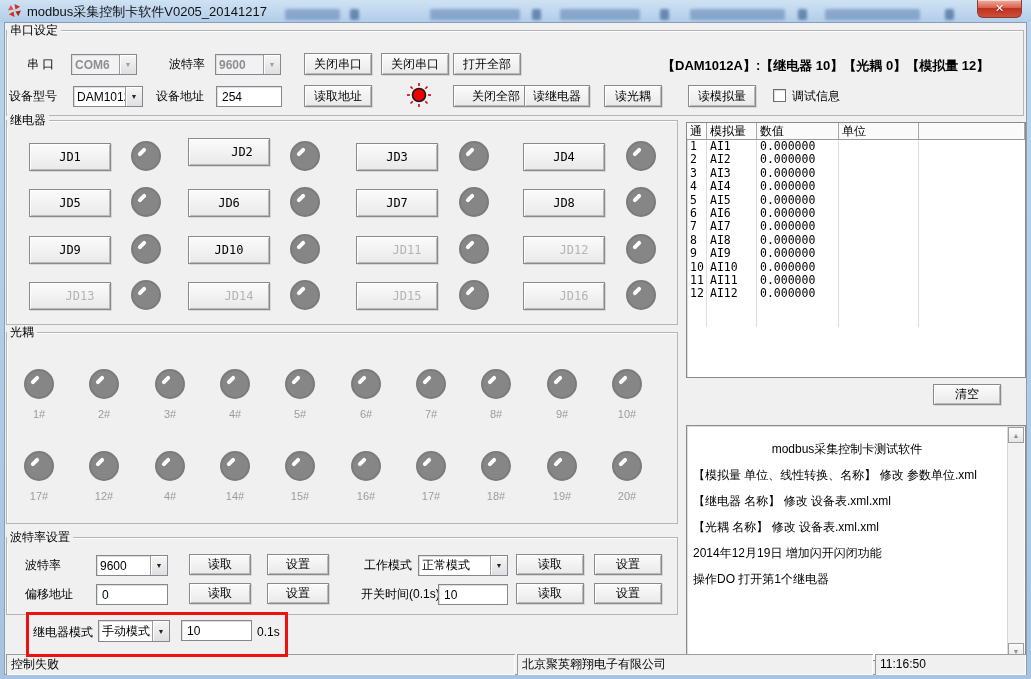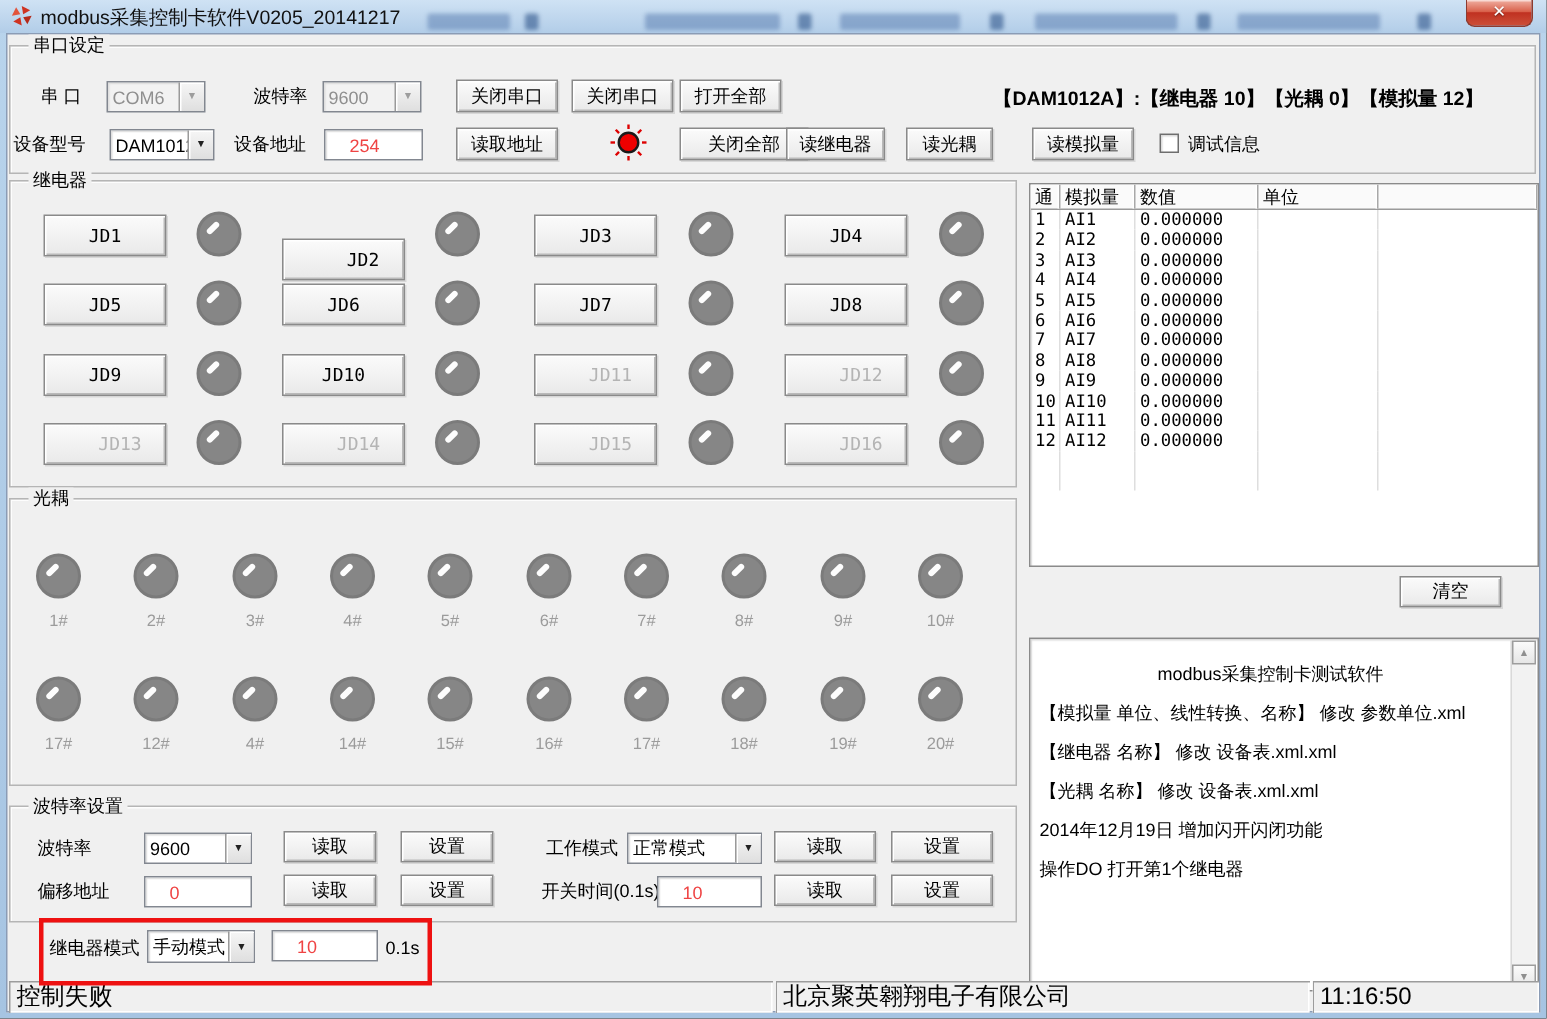--- a/index.html
+++ b/index.html
@@ -10,31 +10,31 @@
   .appicon{position:absolute;left:7px;top:3px;width:15px;height:15px;}
   .title{position:absolute;left:27px;top:3px;font-size:13px;color:#111;white-space:nowrap;}
   .glass{position:absolute;top:9px;height:11px;background:rgba(73,110,166,.45);filter:blur(1.5px);border-radius:2px;}
   .glass.sq{background:rgba(32,72,130,.55);width:9px;}
   .closebtn{position:absolute;right:9px;top:0;width:45px;height:18px;border:1px solid #8c3b30;border-top:none;border-radius:0 0 6px 6px;background:linear-gradient(#f0b0a2,#d9624c 45%,#c03121 50%,#cc4f38);display:flex;align-items:center;justify-content:center;box-shadow:inset 0 1px 0 rgba(255,255,255,.55);cursor:pointer;}
   .closebtn span{color:#fff;font-size:11px;font-weight:bold;text-shadow:0 1px 1px rgba(0,0,0,.5);line-height:1;}
   
   .client{position:absolute;left:4px;top:22px;width:1023px;height:653px;background:#f0f0f0;border:1px solid #8b9cb5;}
   
   .groupbox{position:absolute;border:1px solid #b5b5b5;box-shadow:inset 1px 1px 0 #fdfdfd;}
-  .legend{position:absolute;top:-8px;left:12px;background:#f0f0f0;padding:0 3px;font-size:12px;color:#000;line-height:14px;}
+  .legend{position:absolute;top:-8px;left:0;background:#f0f0f0;padding:0 3px;font-size:12px;color:#000;line-height:14px;}
   
   .lbl{position:absolute;font-size:12px;color:#000;white-space:nowrap;line-height:20px;}
   .btn{position:absolute;font-size:12px;color:#000;background:linear-gradient(#fbfbfb,#e9e9e9);border:1px solid #8a8a8a;box-shadow:inset 1px 1px 0 #fff,inset -1px -1px 0 #b9b9b9,1px 1px 0 #d7d7d7;display:flex;align-items:center;justify-content:center;cursor:pointer;padding:0;white-space:nowrap;}
   .btn.jd{width:82px;height:28px;font-family:"DejaVu Sans Mono",monospace;font-size:12px;}
   .btn.jd.off{color:#b4b4b4;padding-left:20px;}
-  .edit{position:absolute;border:1px solid #828790;background:#fff;font-size:12px;color:#ef4444;padding:0 16px;box-shadow:inset 1px 1px 1px #dcdcdc;outline:none;}
+  .edit{position:absolute;border:1px solid #828790;background:#fff;font-size:12px;color:#000000;padding:0 5px;box-shadow:inset 1px 1px 1px #dcdcdc;outline:none;}
   .combo{position:absolute;border:1px solid #828790;background:#fff;font-size:12px;display:flex;align-items:center;box-shadow:inset 1px 1px 1px #dcdcdc;cursor:default;}
   .combo .val{flex:1;padding:0 3px;overflow:hidden;white-space:nowrap;}
   .combo .arrow{width:17px;align-self:stretch;background:linear-gradient(#f6f6f6,#dfdfdf);border-left:1px solid #9a9a9a;box-shadow:inset 1px 1px 0 #fff;display:flex;align-items:center;justify-content:center;font-size:7px;color:#222;}
-  .combo.disabled{background:#f2f2f2;color:#8f8f8f;}
+  .combo.disabled{background:#f2f2f2;color:#8f8f8f;font-weight:bold;}
   .combo.disabled .arrow{color:#9d9d9d;}
   .checkbox{position:absolute;width:13px;height:13px;background:#fff;border:1px solid #6e6e6e;box-shadow:inset 1px 1px 1px #d9d9d9;cursor:pointer;}
   .indicator{position:absolute;width:30px;height:30px;border-radius:50%;background:#868686;border:2px solid #7b7b7b;}
   .indicator::after{content:"";position:absolute;left:7px;top:4px;width:4px;height:10px;border-radius:3px;background:#fdfdfd;transform:rotate(45deg);}
   .optolabel{position:absolute;width:44px;text-align:center;font-size:11px;color:#9b9b9b;}
   .infotext{position:absolute;font-size:13px;font-weight:bold;color:#000;white-space:nowrap;}
   
   .tbl{position:absolute;left:686px;top:122px;width:340px;height:256px;background:#fff;border:1px solid #8a8a8a;box-shadow:inset 1px 1px 1px #d9d9d9;overflow:hidden;}
   .tr{display:flex;height:13.4px;line-height:13.4px;}
   .tr.head{height:17px;line-height:17px;background:#fafafa;border-bottom:1px solid #9a9a9a;}
@@ -43,21 +43,21 @@
   .c0{width:20px}.c1{width:50px}.c2{width:82px}.c3{width:80px}.c4{flex:1;border-right:none;}
   
   .logarea{position:absolute;left:686px;top:412px;width:340px;height:236px;background:#fff;border:1px solid #8a8a8a;box-shadow:inset 1px 1px 1px #d9d9d9;overflow:hidden;margin-top:13px;}
   .log-line{height:26px;line-height:26px;font-size:12px;color:#000;padding:0 4px;white-space:nowrap;}
   .log-line.center{text-align:center;}
   .loglines{position:absolute;left:2px;top:10px;right:20px;}
   .sbar{position:absolute;top:1px;right:1px;bottom:1px;width:17px;background:#f2f2f2;border-left:1px solid #d9d9d9;}
   .sbtn{position:absolute;left:0;width:16px;height:16px;background:linear-gradient(#fbfbfb,#e6e6e6);border:1px solid #9d9d9d;display:flex;align-items:center;justify-content:center;font-size:7px;color:#8f8f8f;cursor:pointer;}
   .sbtn.up{top:0;} .sbtn.down{bottom:0;}
   
-  .spanel{position:absolute;top:654px;height:21px;background:#f0f0f0;box-shadow:inset 1px 1px 0 #9c9c9c,inset -1px -1px 0 #fff;font-size:16px;color:#000;line-height:21px;padding:0 5px;white-space:nowrap;overflow:hidden;}
+  .spanel{position:absolute;top:654px;height:21px;background:#f0f0f0;box-shadow:inset 1px 1px 0 #9c9c9c,inset -1px -1px 0 #fff;font-size:12px;color:#000;line-height:21px;padding:0 5px;white-space:nowrap;overflow:hidden;}
   
   .annotation{position:absolute;left:26px;top:612px;width:262px;height:45px;border:3px solid #ee1111;z-index:60;pointer-events:none;}
   .ledwrap{position:absolute;width:26px;height:26px;}
 </style>
 </head>
 <body>
 
 <div class="win">
 
   <div class="titlebar">
@@ -133,21 +133,21 @@
     <button class="btn" style="left:681px;top:54px;width:68px;height:22px">读模拟量</button>
     <span class="checkbox" style="left:766px;top:58px"></span>
     <span class="lbl" style="left:785px;top:55px">调试信息</span>
   </div>
 
   <div class="groupbox" style="left:6px;top:120px;width:672px;height:205px">
     <span class="legend">继电器</span>
     <div id="relay-grid">
         <button class="btn jd" style="left: 22px; top: 22px;">JD1</button>
         <span class="indicator" style="left: 124px; top: 20px;"></span>
-        <button class="btn jd" style="left: 181px; top: 38px; padding-left: 26px;">JD2</button>
+        <button class="btn jd" style="left: 181px; top: 17px; padding-left: 26px;">JD2</button>
         <span class="indicator" style="left: 283px; top: 20px;"></span>
         <button class="btn jd" style="left: 349px; top: 22px;">JD3</button>
         <span class="indicator" style="left: 452px; top: 20px;"></span>
         <button class="btn jd" style="left: 516px; top: 22px;">JD4</button>
         <span class="indicator" style="left: 619px; top: 20px;"></span>
         <button class="btn jd" style="left: 22px; top: 68px;">JD5</button>
         <span class="indicator" style="left: 124px; top: 66px;"></span>
         <button class="btn jd" style="left: 181px; top: 68px;">JD6</button>
         <span class="indicator" style="left: 283px; top: 66px;"></span>
         <button class="btn jd" style="left: 349px; top: 68px;">JD7</button>

